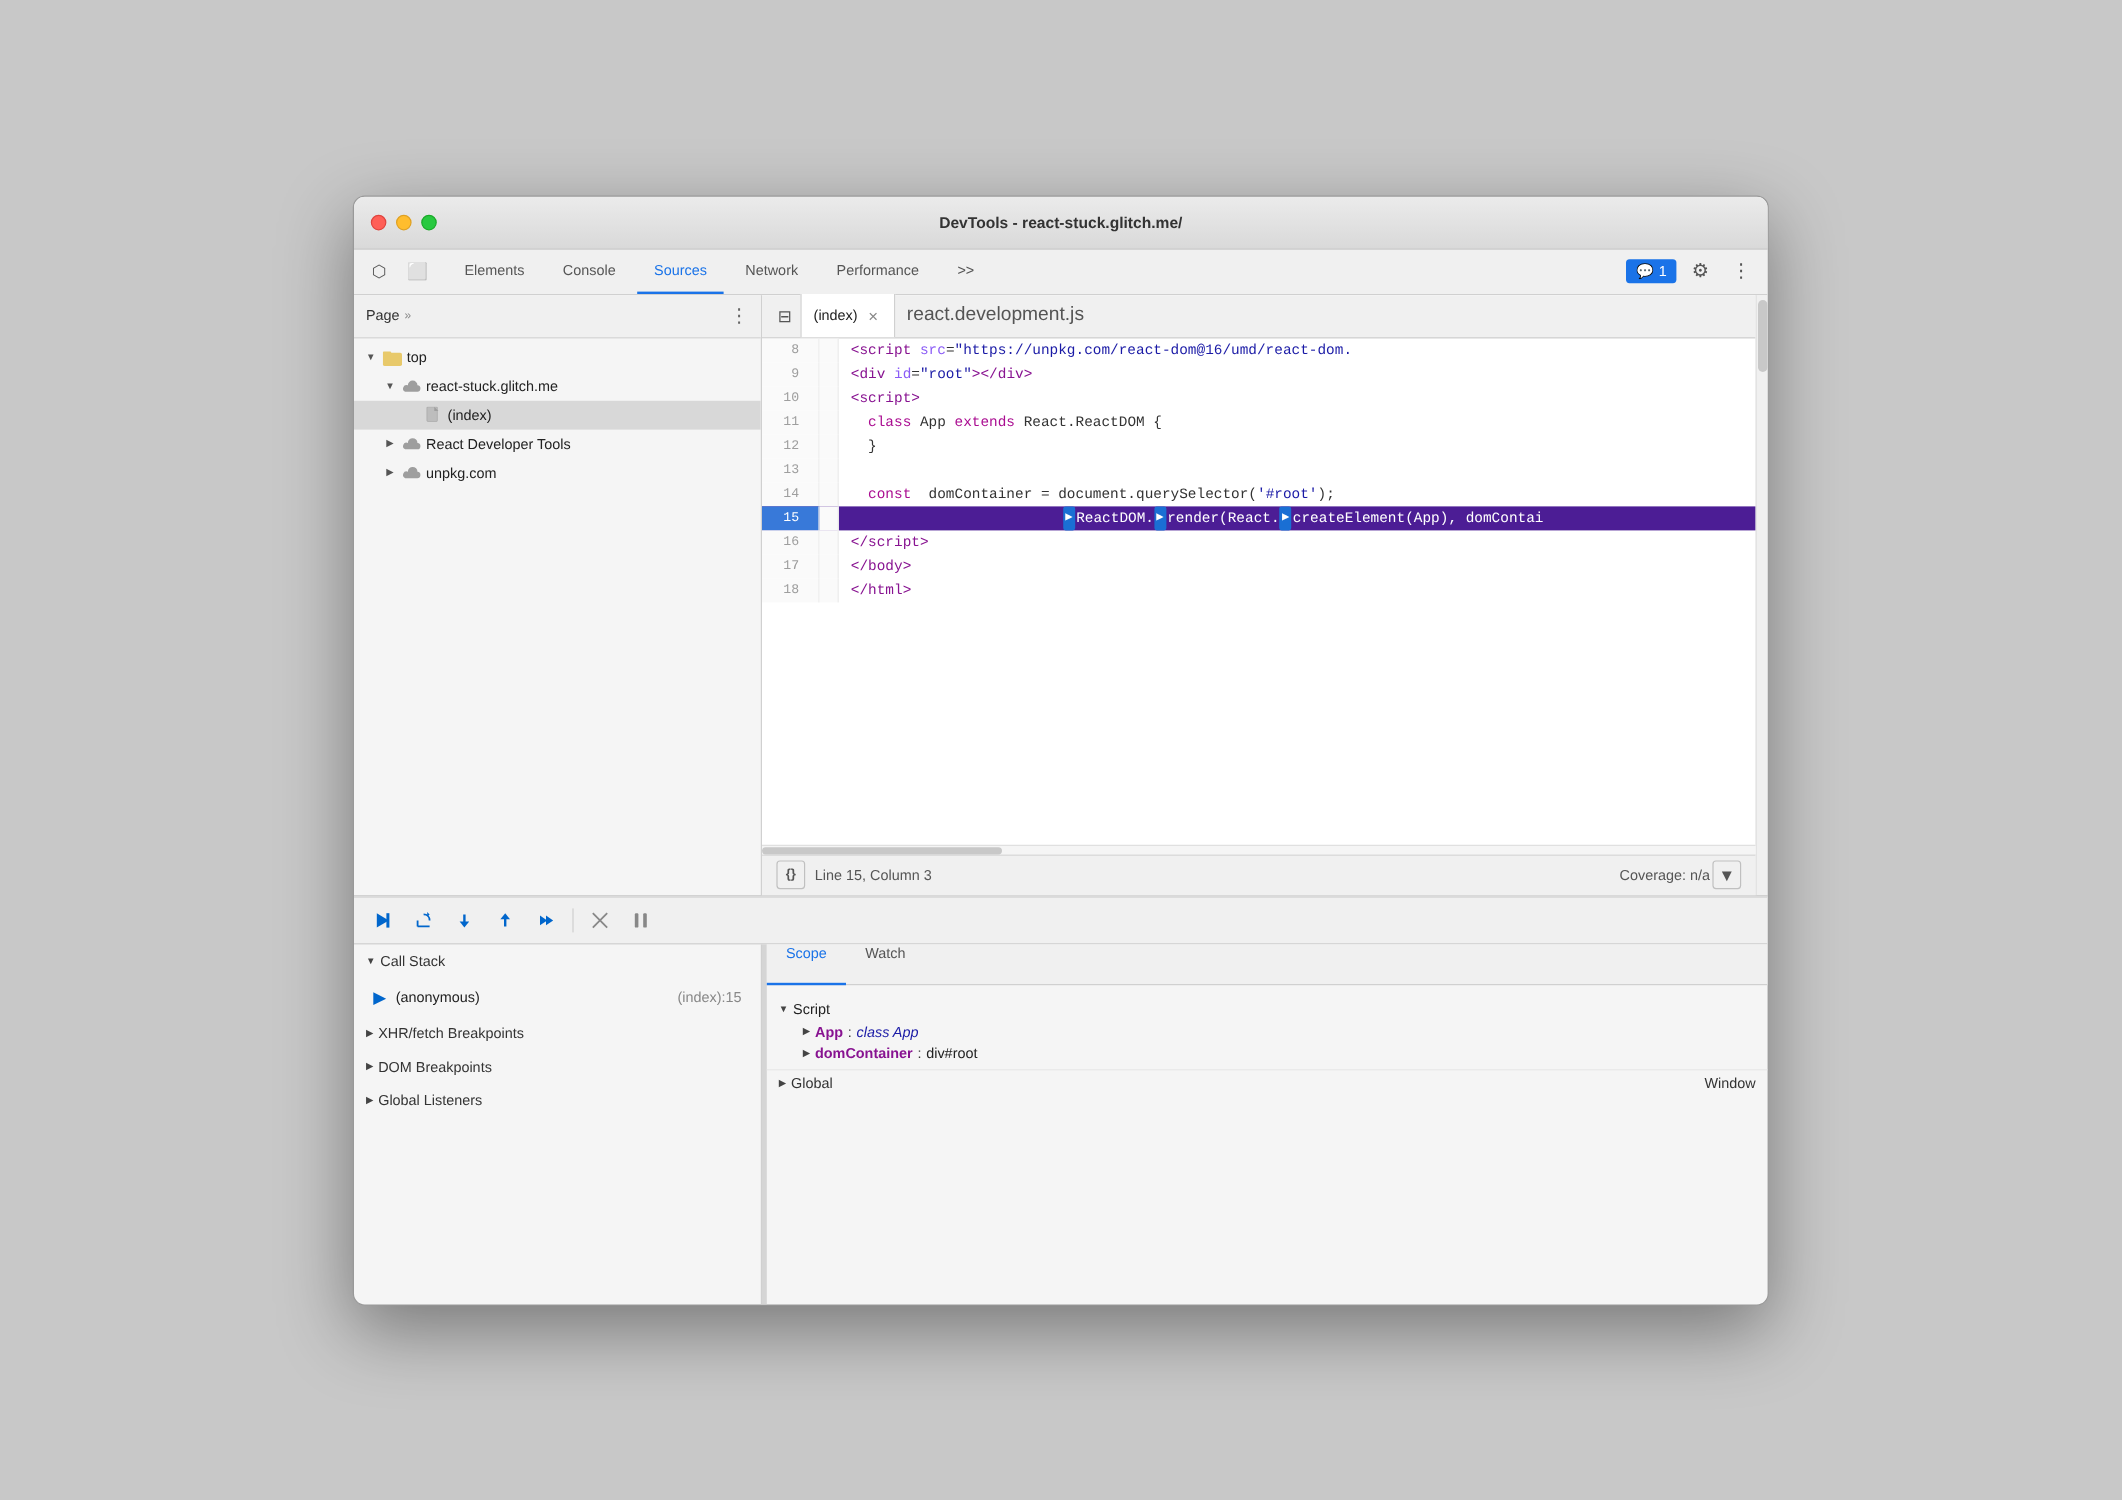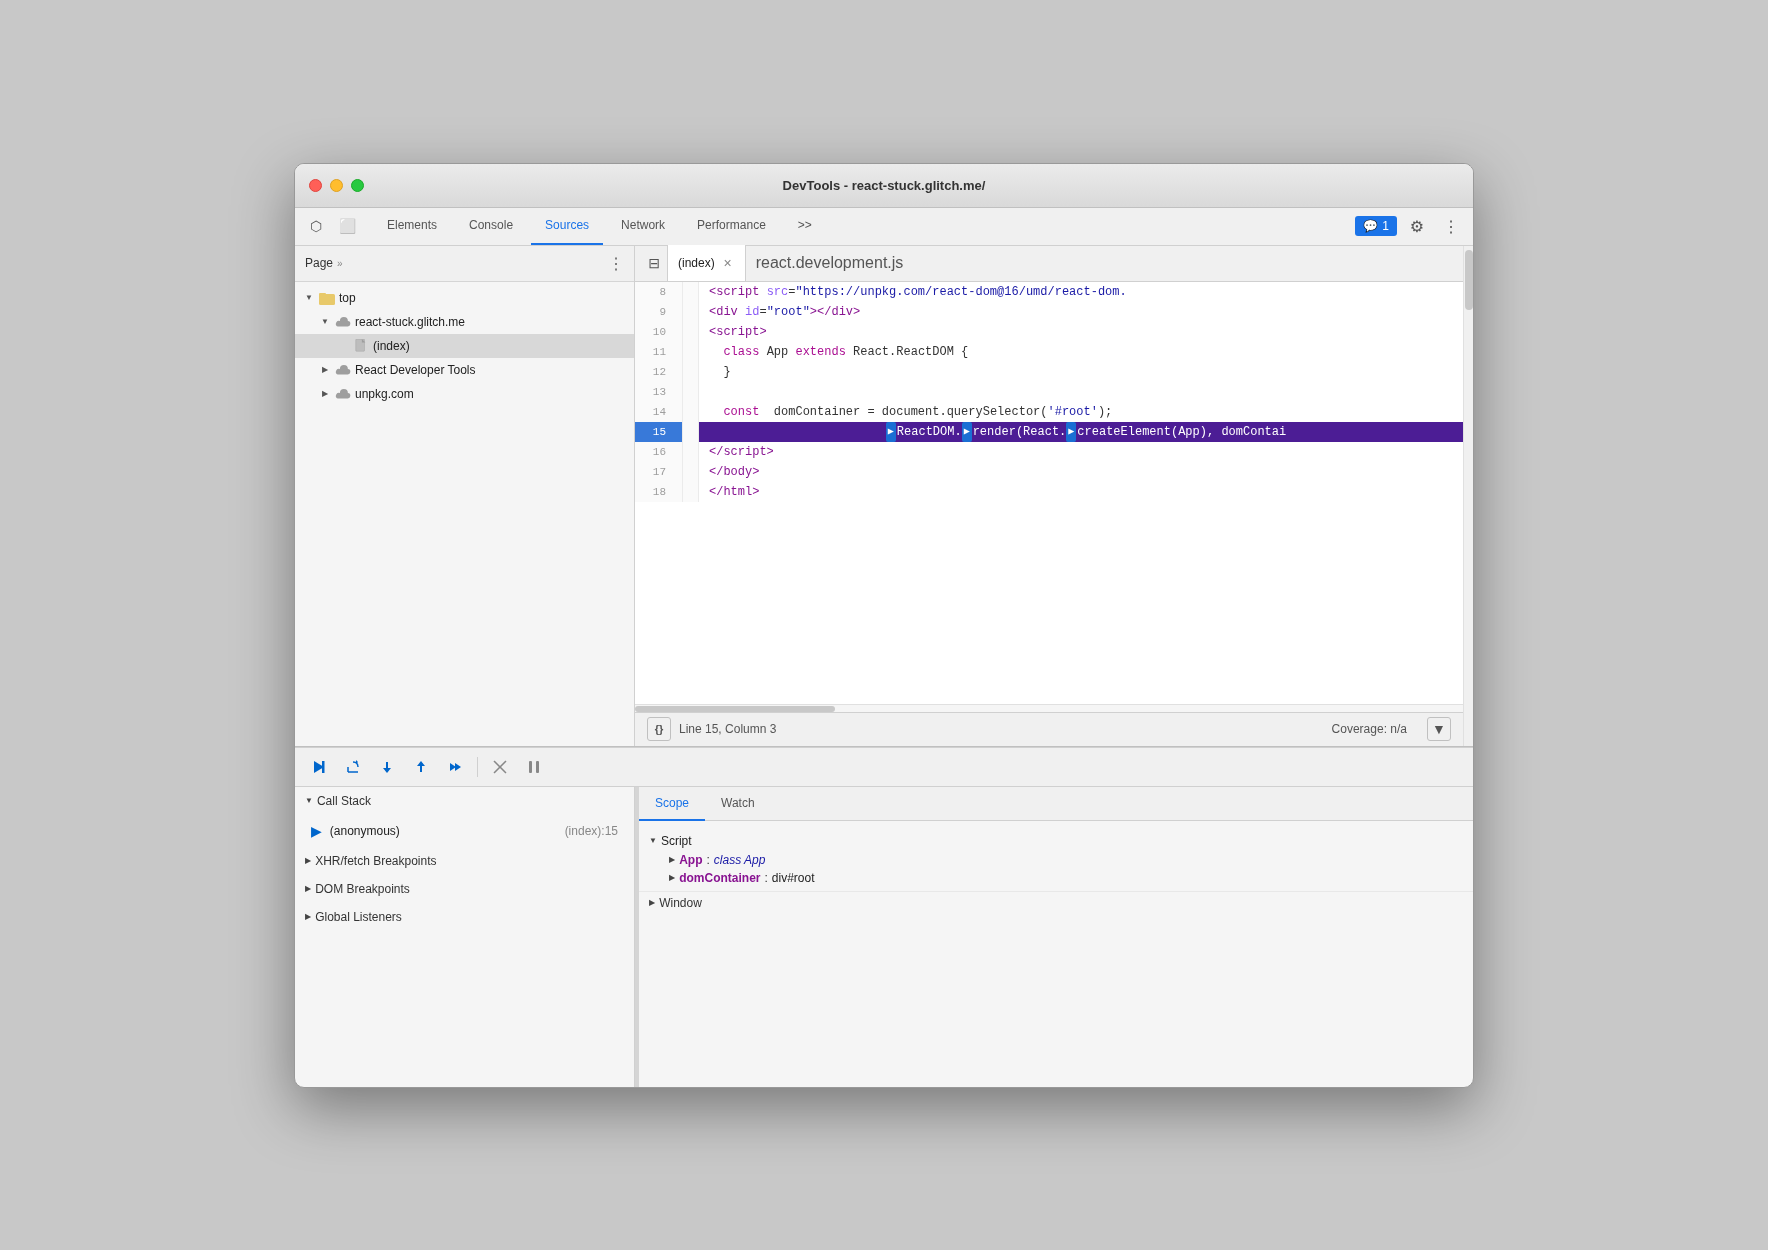--- a/index.html
+++ b/index.html
@@ -269,23 +269,23 @@
       flex: 1;
       font-size: 12px;
     }
     .scope-tabs {
       display: flex;
       border-bottom: 1px solid #d0d0d0;
       background: #f0f0f0;
       height: 34px;
     }
     .scope-tab {
-      padding: 12px 16px;
-      display: flex;
-      align-items: center;
+      padding: 0 16px;
+      display: flex;
+      align-items: flex-start;
       cursor: pointer;
       font-size: 12px;
       color: #555;
       border-bottom: 2px solid transparent;
       height: 34px;
     }
     .scope-tab.active {
       color: #1a73e8;
       border-bottom: 2px solid #1a73e8;
     }
@@ -463,21 +463,21 @@
       background: #f0f0f0;
       border-top: 1px solid #d0d0d0;
       display: flex;
       align-items: center;
       padding: 0 12px;
       font-size: 12px;
       color: #555;
       gap: 8px;
     }
     .statusbar-left { display: flex; align-items: center; gap: 8px; flex: 1; }
-    .statusbar-right { display: flex; align-items: center; gap: 20px; }
+    .statusbar-right { display: flex; align-items: center; gap: 2px; }
     .format-btn {
       width: 24px;
       height: 24px;
       display: flex;
       align-items: center;
       justify-content: center;
       border: 1px solid #c0c0c0;
       border-radius: 3px;
       font-size: 11px;
       color: #555;
@@ -826,19 +826,20 @@
             <div class="scope-item">
               <span class="scope-arrow">▶</span>
               <span class="scope-item-key bold">domContainer</span>
               <span class="scope-item-colon">:</span>
               <span class="scope-item-val2">div#root</span>
             </div>
           </div>
 
           <div class="global-section">
             <span class="scope-arrow">▶</span>
+            <span class="global-label">Global</span>
             <span class="global-val">Window</span>
           </div>
         </div>
       </div>
     </div>
   </div>
 </div>
 
 </body></html>

